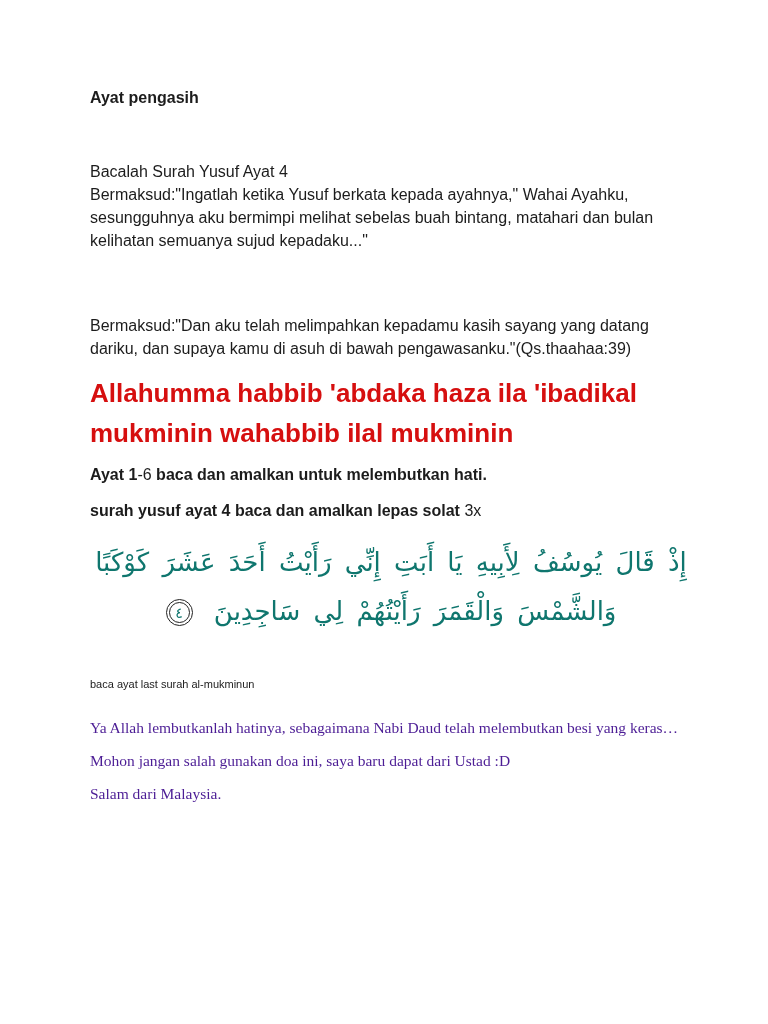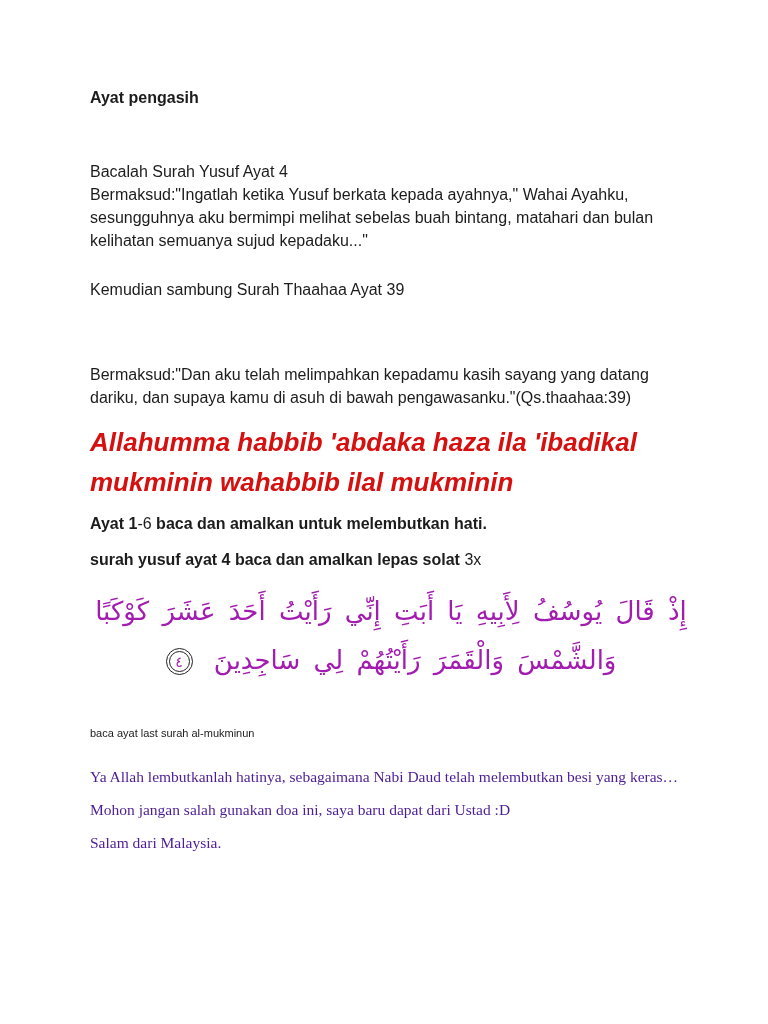--- a/index.html
+++ b/index.html
@@ -46,41 +46,40 @@
   }
   .sec2-para {
     margin-top: 62px;
   }
   .red-heading {
     color: #d60f0f;
     font-size: 26px;
     font-weight: bold;
     line-height: 40px;
     margin: 13px 0 0 0;
-    font-style: italic;
   }
   .inst {
     font-size: 16px;
     font-weight: bold;
     line-height: 23px;
     margin: 0;
   }
   .inst .reg {
     font-weight: normal;
   }
   .inst-1 { margin-top: 10px; }
   .inst-2 { margin-top: 13px; }
   .arabic-block {
     margin-top: 16px;
     direction: rtl;
     text-align: center;
     font-family: "DejaVu Sans", sans-serif;
     font-size: 26px;
     line-height: 49px;
-    color: #a21caf;
+    color: #0f766e;
     word-spacing: 5px;
   }
   .verse-badge {
     display: inline-flex;
     align-items: center;
     justify-content: center;
     width: 27px;
     height: 27px;
     border: 4px double #222222;
     border-radius: 50%;
@@ -110,21 +109,20 @@
 
 <div class="page">
   <div class="content">
 
     <p class="doc-title">Ayat pengasih</p>
 
     <p class="sans-heading">Bacalah Surah Yusuf Ayat 4</p>
 
     <p class="sans-para">Bermaksud:"Ingatlah ketika Yusuf berkata kepada ayahnya," Wahai Ayahku, sesungguhnya aku bermimpi melihat sebelas buah bintang, matahari dan bulan kelihatan semuanya sujud kepadaku..."</p>
 
-    <p class="sans-heading sec2-heading">Kemudian sambung Surah Thaahaa Ayat 39</p>
 
     <p class="sans-para sec2-para">Bermaksud:"Dan aku telah melimpahkan kepadamu kasih sayang yang datang dariku, dan supaya kamu di asuh di bawah pengawasanku."(Qs.thaahaa:39)</p>
 
     <p class="red-heading">Allahumma habbib 'abdaka haza ila 'ibadikal mukminin wahabbib ilal mukminin</p>
 
     <p class="inst inst-1"><span>Ayat 1</span><span class="reg">-6</span><span> baca dan amalkan untuk melembutkan hati.</span></p>
 
     <p class="inst inst-2"><span>surah yusuf ayat 4 baca dan amalkan lepas solat </span><span class="reg">3x</span></p>
 
     <div class="arabic-block">

